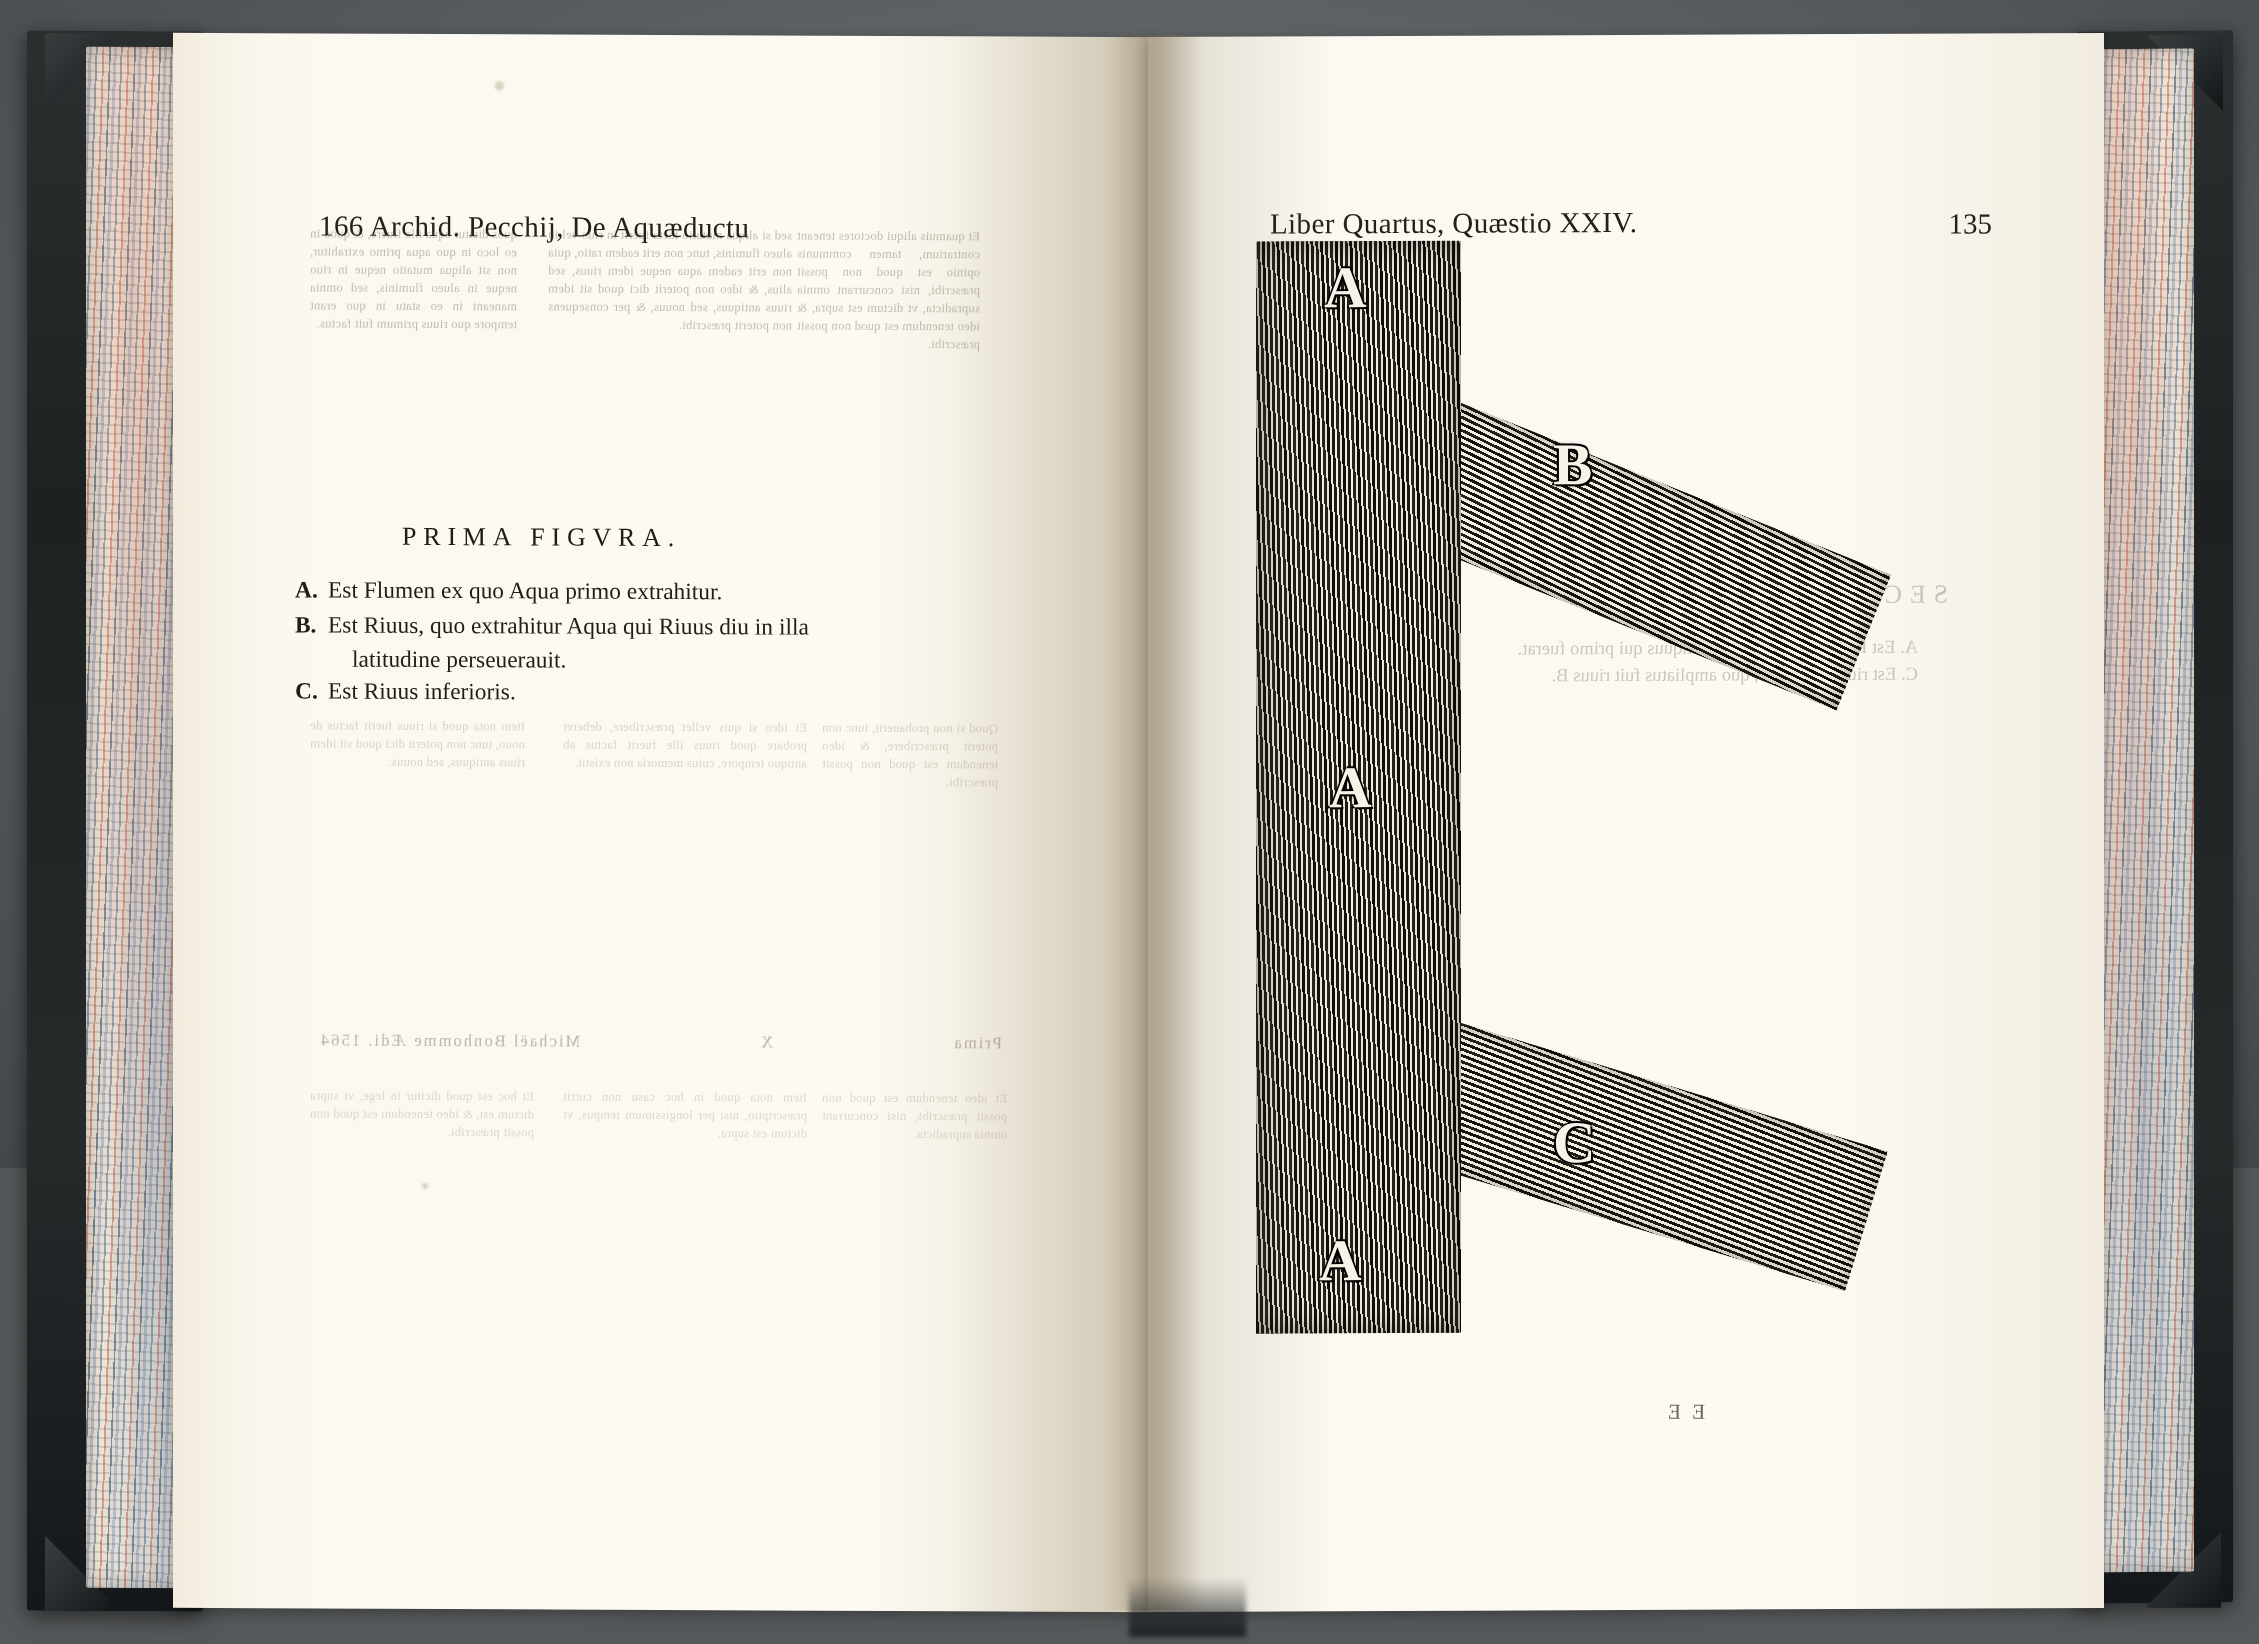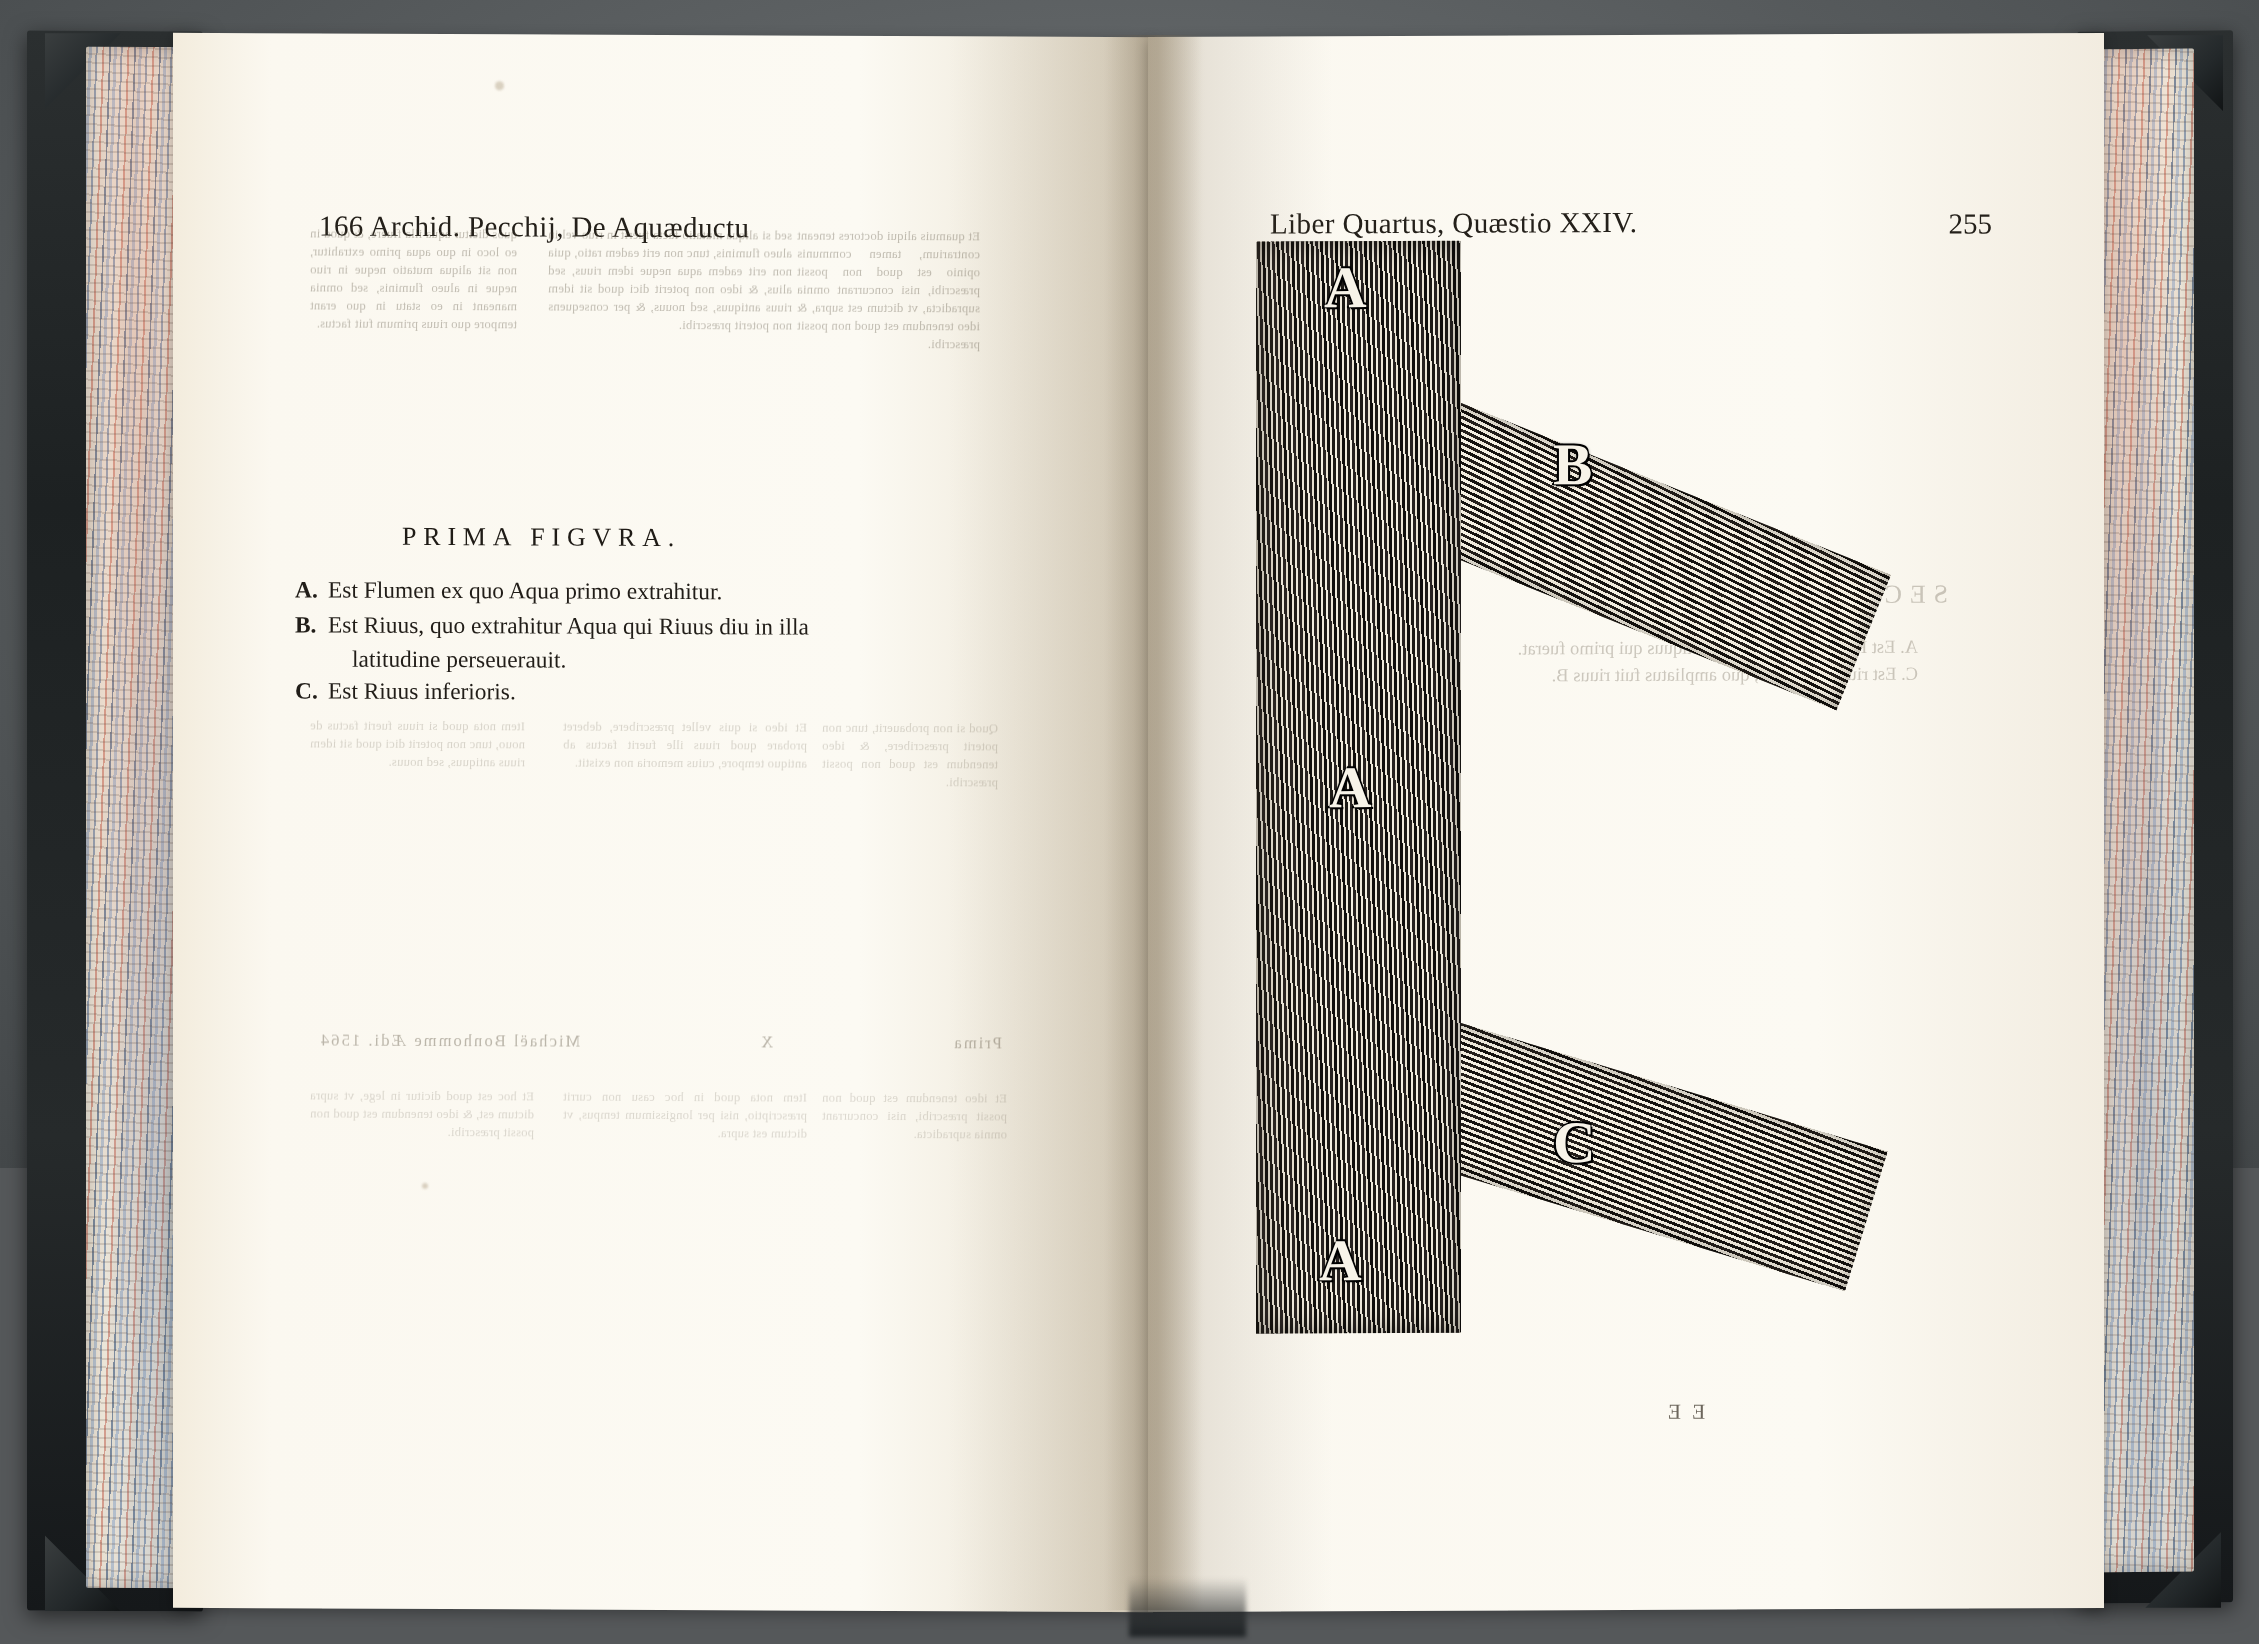--- a/index.html
+++ b/index.html
@@ -400,21 +400,21 @@
           <div class="spot" id="spot4"></div>
 
           <div class="curve-shade" id="curve-left"></div>
         </div>
       </div>
 
       <div class="page" id="page-right">
         <div class="page-inner">
 
           <div class="running-head" id="head-right">Liber Quartus, Quæstio XXIV.</div>
-          <div id="folio-right">255</div>
+          <div id="folio-right">135</div>
 
           <div id="ghost-r-head">SECVNDA FIGVRA.</div>
           <div id="ghost-r-body">A. Est Flumen. B. Est riuus antiquus qui primo fuerat. C. Est riuus inferioris, quo ampliatus fuit riuus B.</div>
 
           <div id="woodcut">
             <div class="wood" id="branch-b"></div>
             <div class="wood" id="branch-c"></div>
             <div class="wood" id="channel"></div>
 
             <div class="wood-label" id="lab-a1">A</div>

